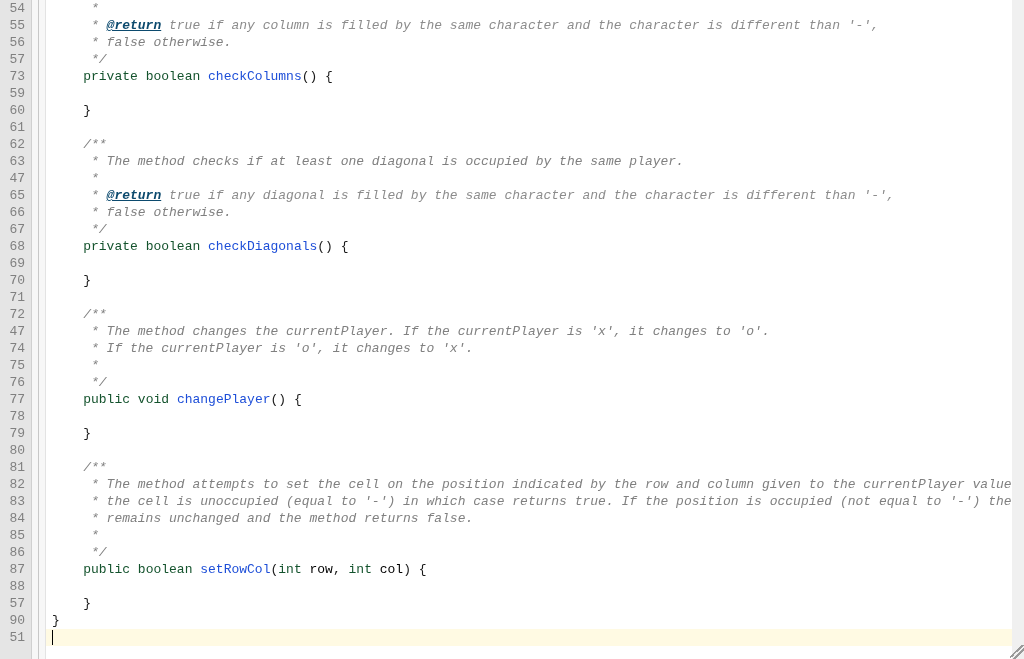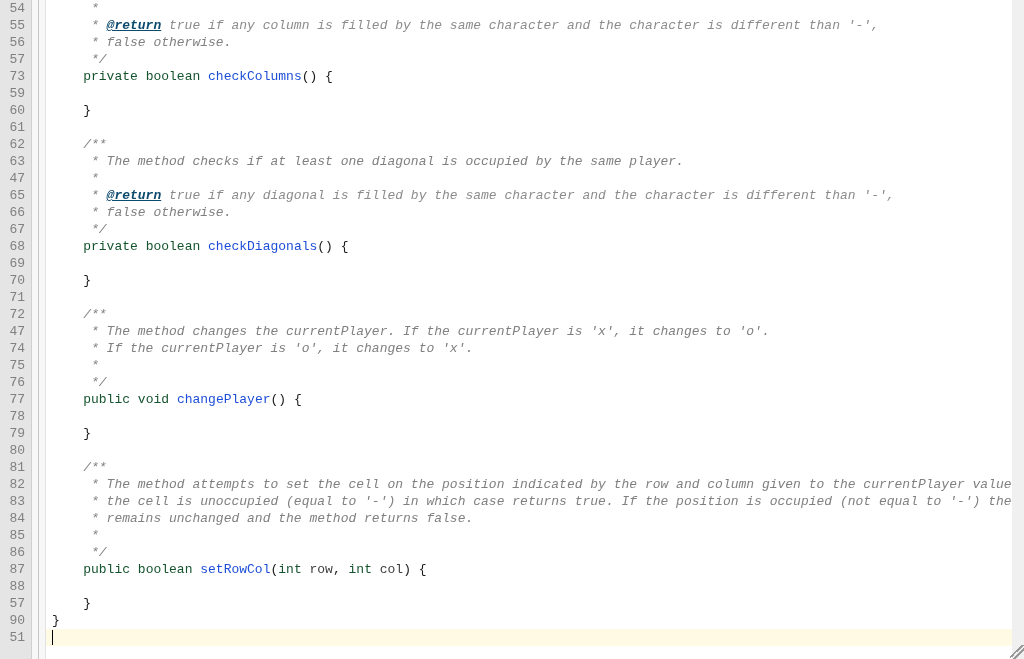--- a/index.html
+++ b/index.html
@@ -54,21 +54,21 @@
   width: 14px;
   flex-shrink: 0;
   background: #f7f7f7;
   border-right: 1px solid #e3e3e3;
   position: relative;
 }
 .kw { color: #14532d; }
 .doc { color: #808080; font-style: italic; }
 .method { color: #1d4ed8; }
 .paren { color: #1a1a1a; }
-.var { color: #404040; }
+.var { color: #000000; }
 .ret { color: #0c4a6e; font-weight: bold; font-style: italic; text-decoration: underline; }
 .doctext { color: #8c8c8c; font-style: italic; text-align: right; }
 .scrollbar-v {
   position: absolute;
   right: 0;
   top: 0;
   width: 12px;
   height: 100%;
   background: #f0f0f0;
 }

